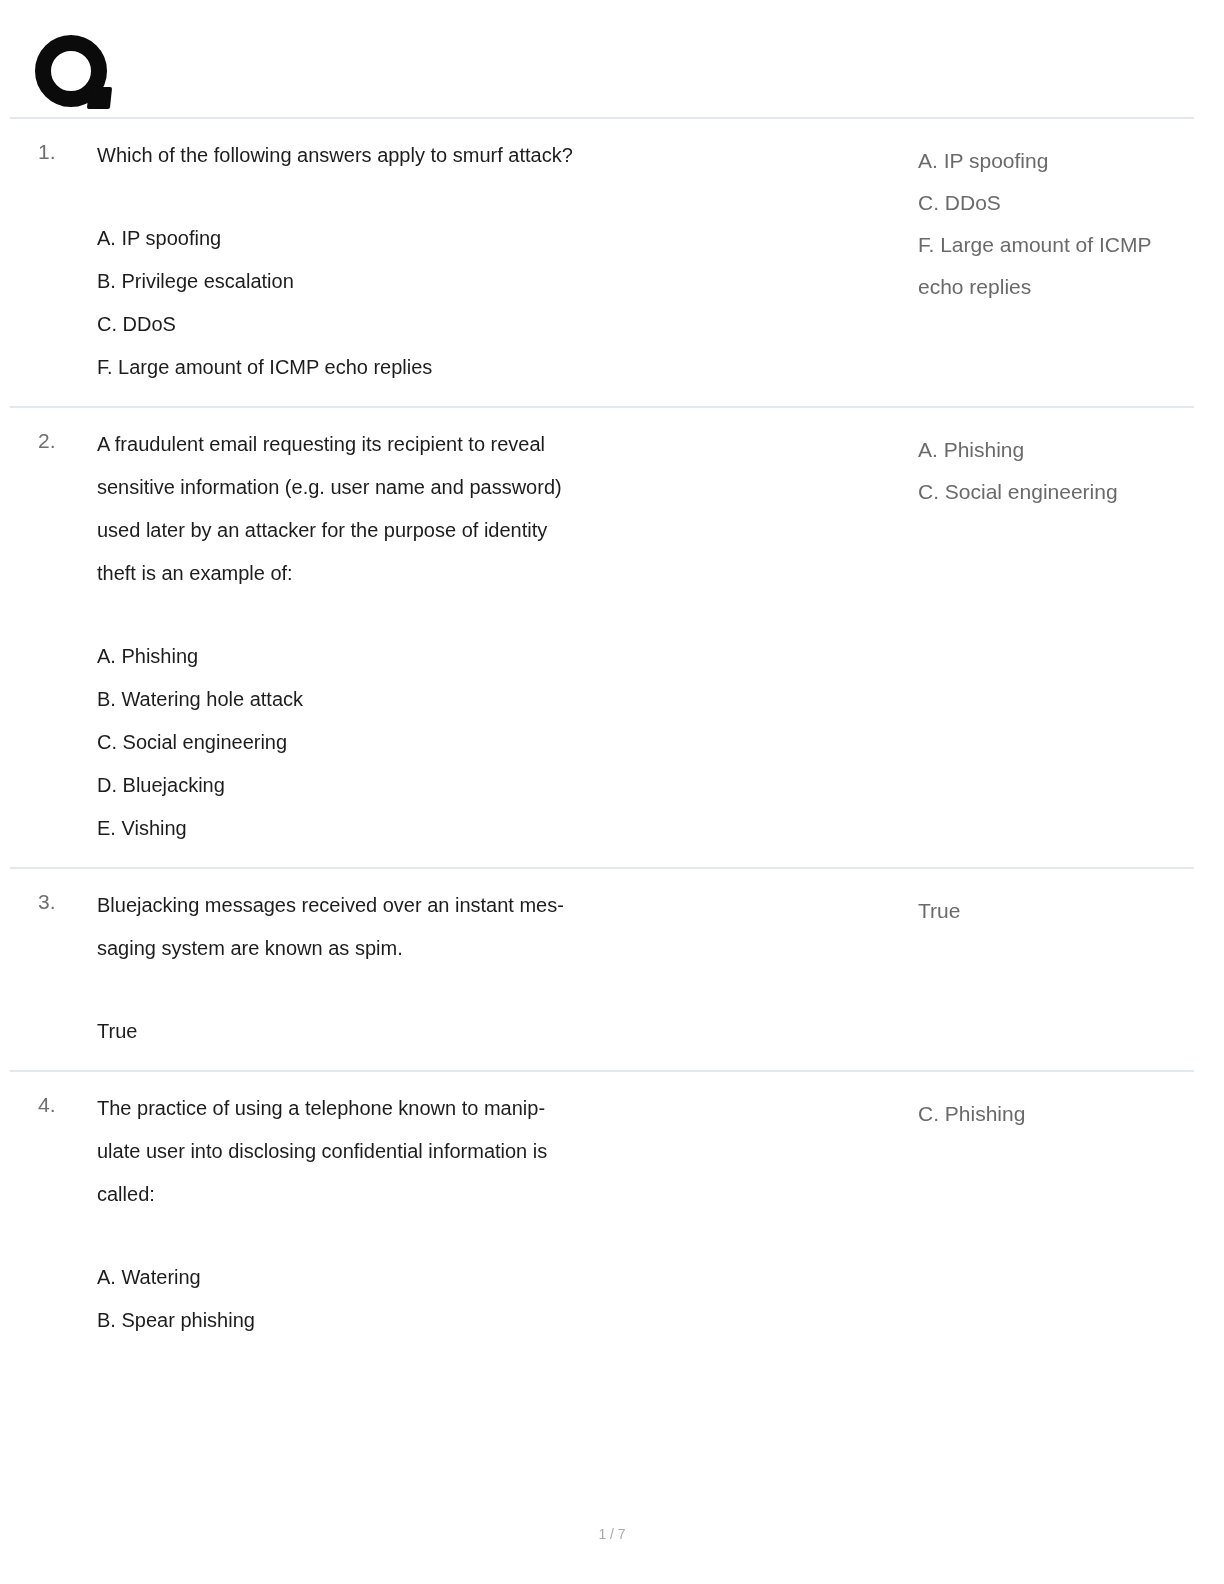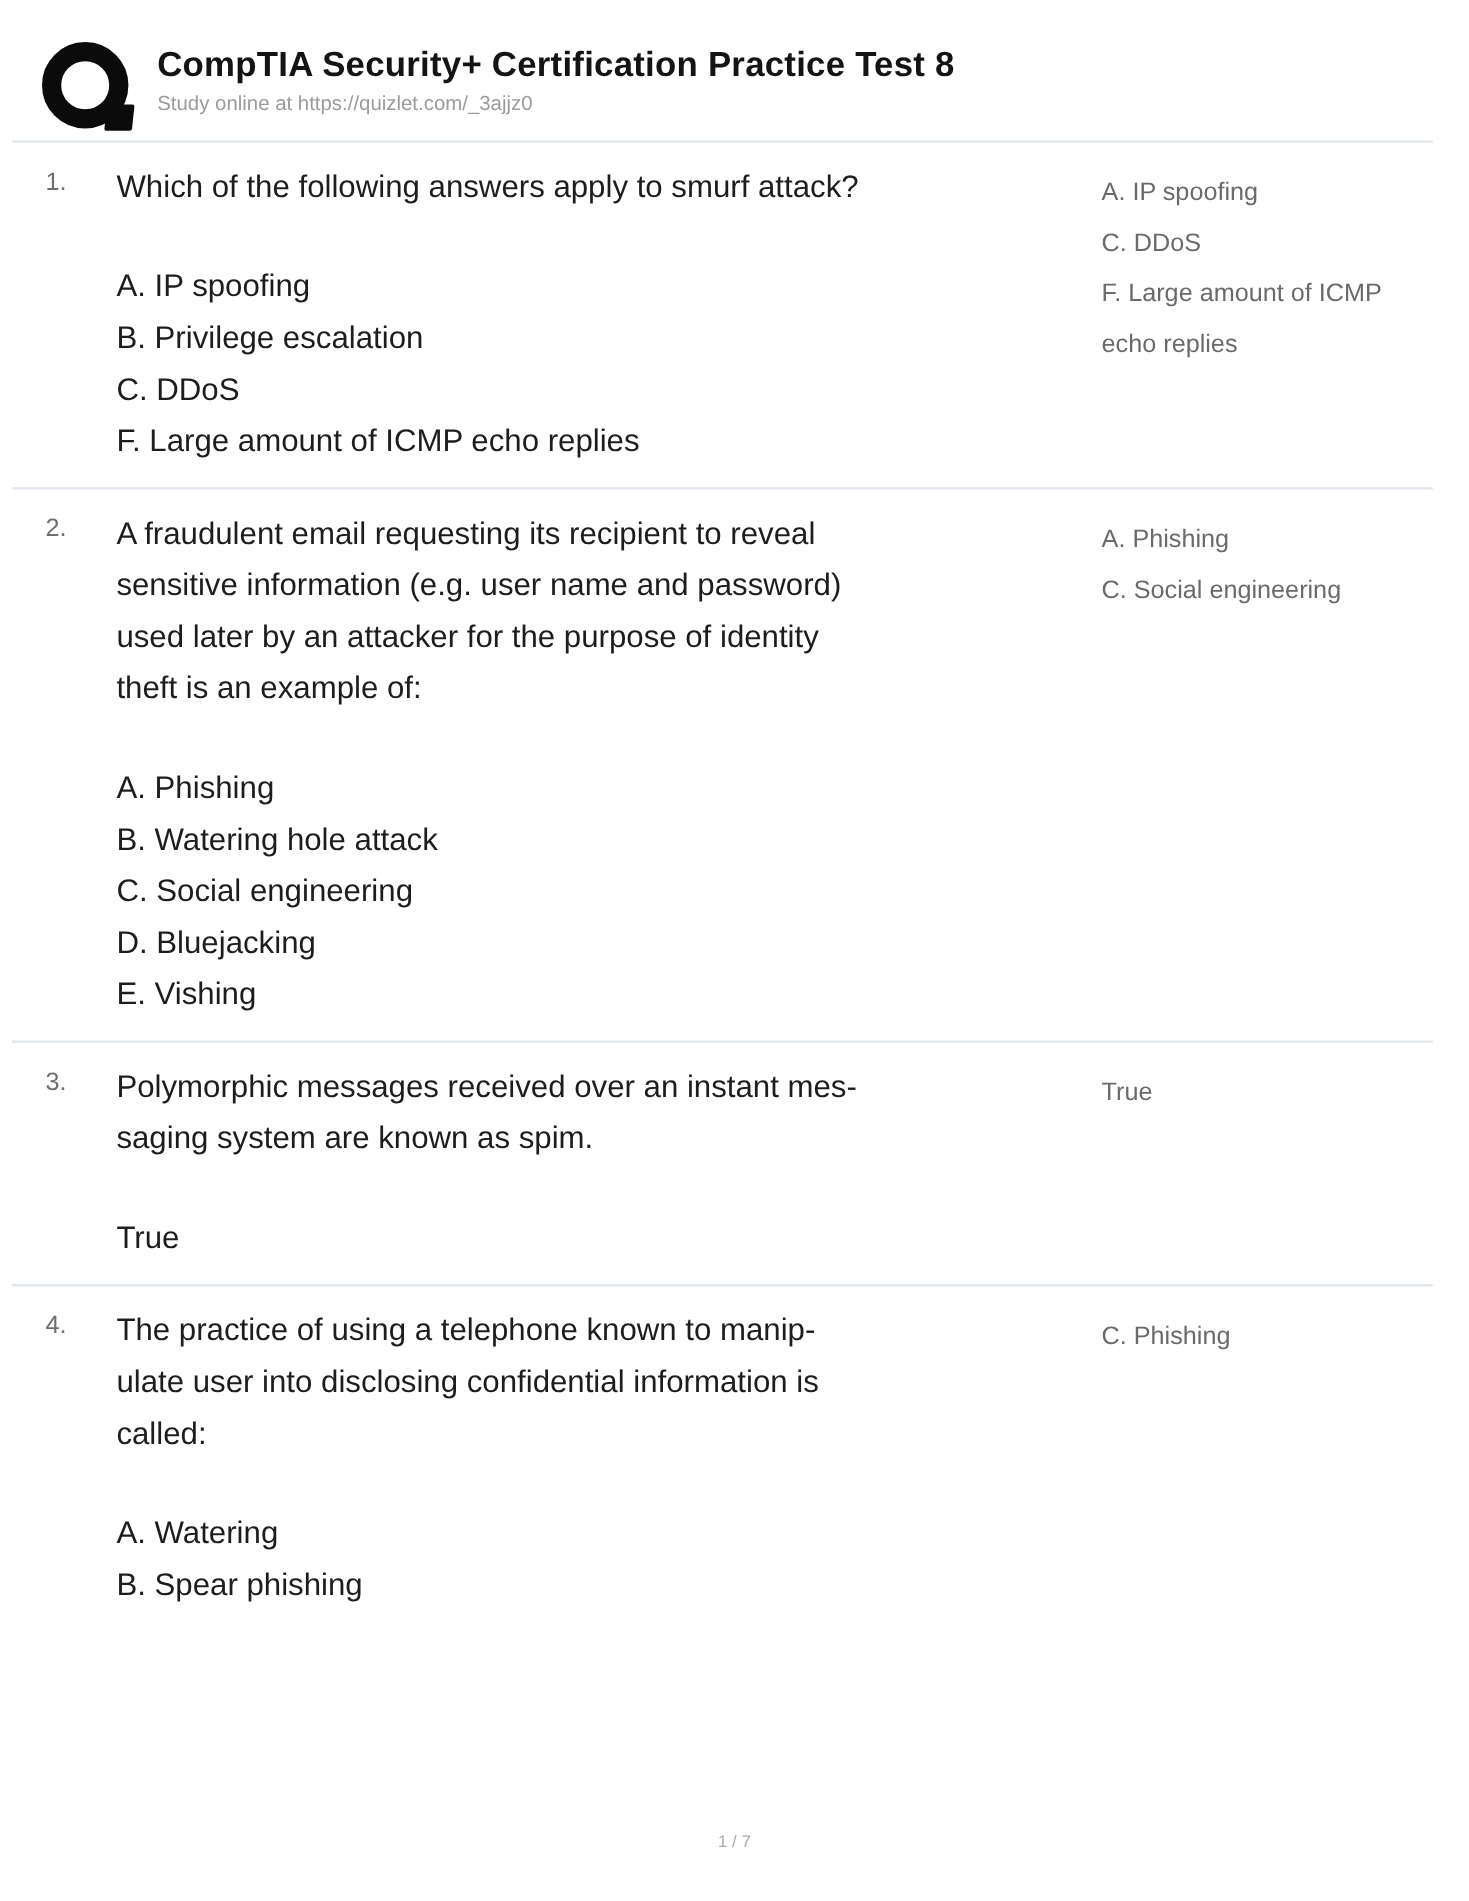--- a/index.html
+++ b/index.html
@@ -32,21 +32,21 @@
     padding:15px 0 17px 28px;
     border-bottom:2px solid #e3e8ee;
   }
   .question:last-child { border-bottom:none; }
   .qnum {
     width:59px; flex:0 0 auto; box-sizing:border-box;
     padding-top:6px; font-size:21px; color:#6f6f6f;
   }
   .qmain {
     width:806px; flex:0 0 auto;
-    font-size:26px; line-height:43px; color:#1d1d1f;
+    font-size:20px; line-height:43px; color:#1d1d1f;
   }
   .qopts { margin-top:40px; }
   .qans {
     width:272px; flex:0 0 auto; margin-left:15px;
     padding-top:6px; font-size:21px; line-height:42px; color:#6a6a6a;
   }
   
   .footer {
     position:absolute; left:0; right:0; bottom:42px;
     text-align:center; font-size:14px; color:#ababab;
@@ -54,24 +54,20 @@
 </style>
 </head>
 <body>
 
 <div class="page">
 
   <header class="hdr">
     <div class="logo">
       <div class="logo-ring"></div>
       <div class="logo-tail"></div>
-    </div>
-    <div class="hdr-text">
-      <h1 class="title">CompTIA Security+ Certification Practice Test 8</h1>
-      <div class="subtitle">Study online at https://quizlet.com/_3ajjz0</div>
     </div>
   </header>
 
   <div class="hr"></div>
 
   <main>
   <section class="question">
     <div class="qnum">1.</div>
     <div class="qmain">
       <div class="qtext">
@@ -111,21 +107,21 @@
     <div class="qans">
           <div>A. Phishing</div>
           <div>C. Social engineering</div>
         </div>
   </section>
 
   <section class="question">
     <div class="qnum">3.</div>
     <div class="qmain">
       <div class="qtext">
-            <div>Polymorphic messages received over an instant mes-</div>
+            <div>Bluejacking messages received over an instant mes-</div>
             <div>saging system are known as spim.</div>
           </div>
       <div class="qopts">
             <div>True</div>
           </div>
     </div>
     <div class="qans">
           <div>True</div>
         </div>
   </section>

